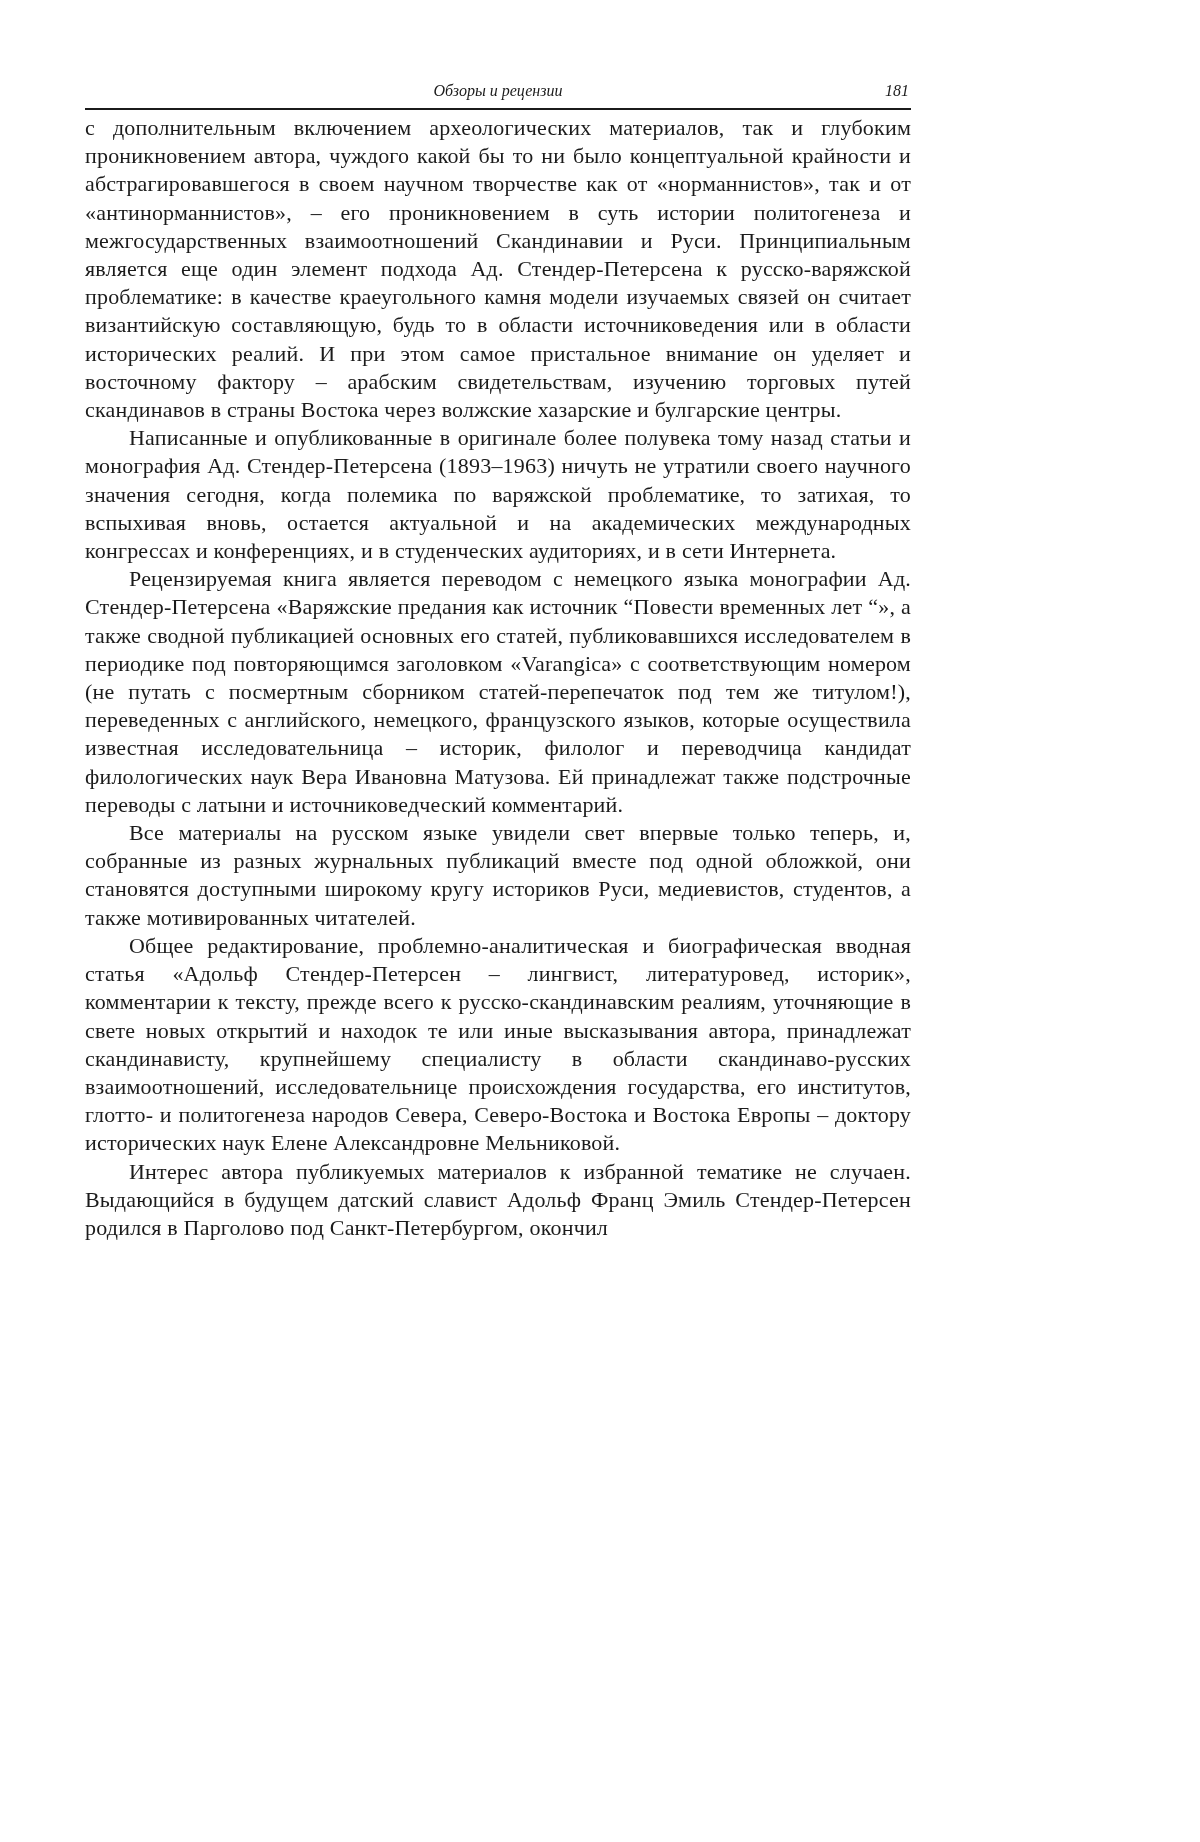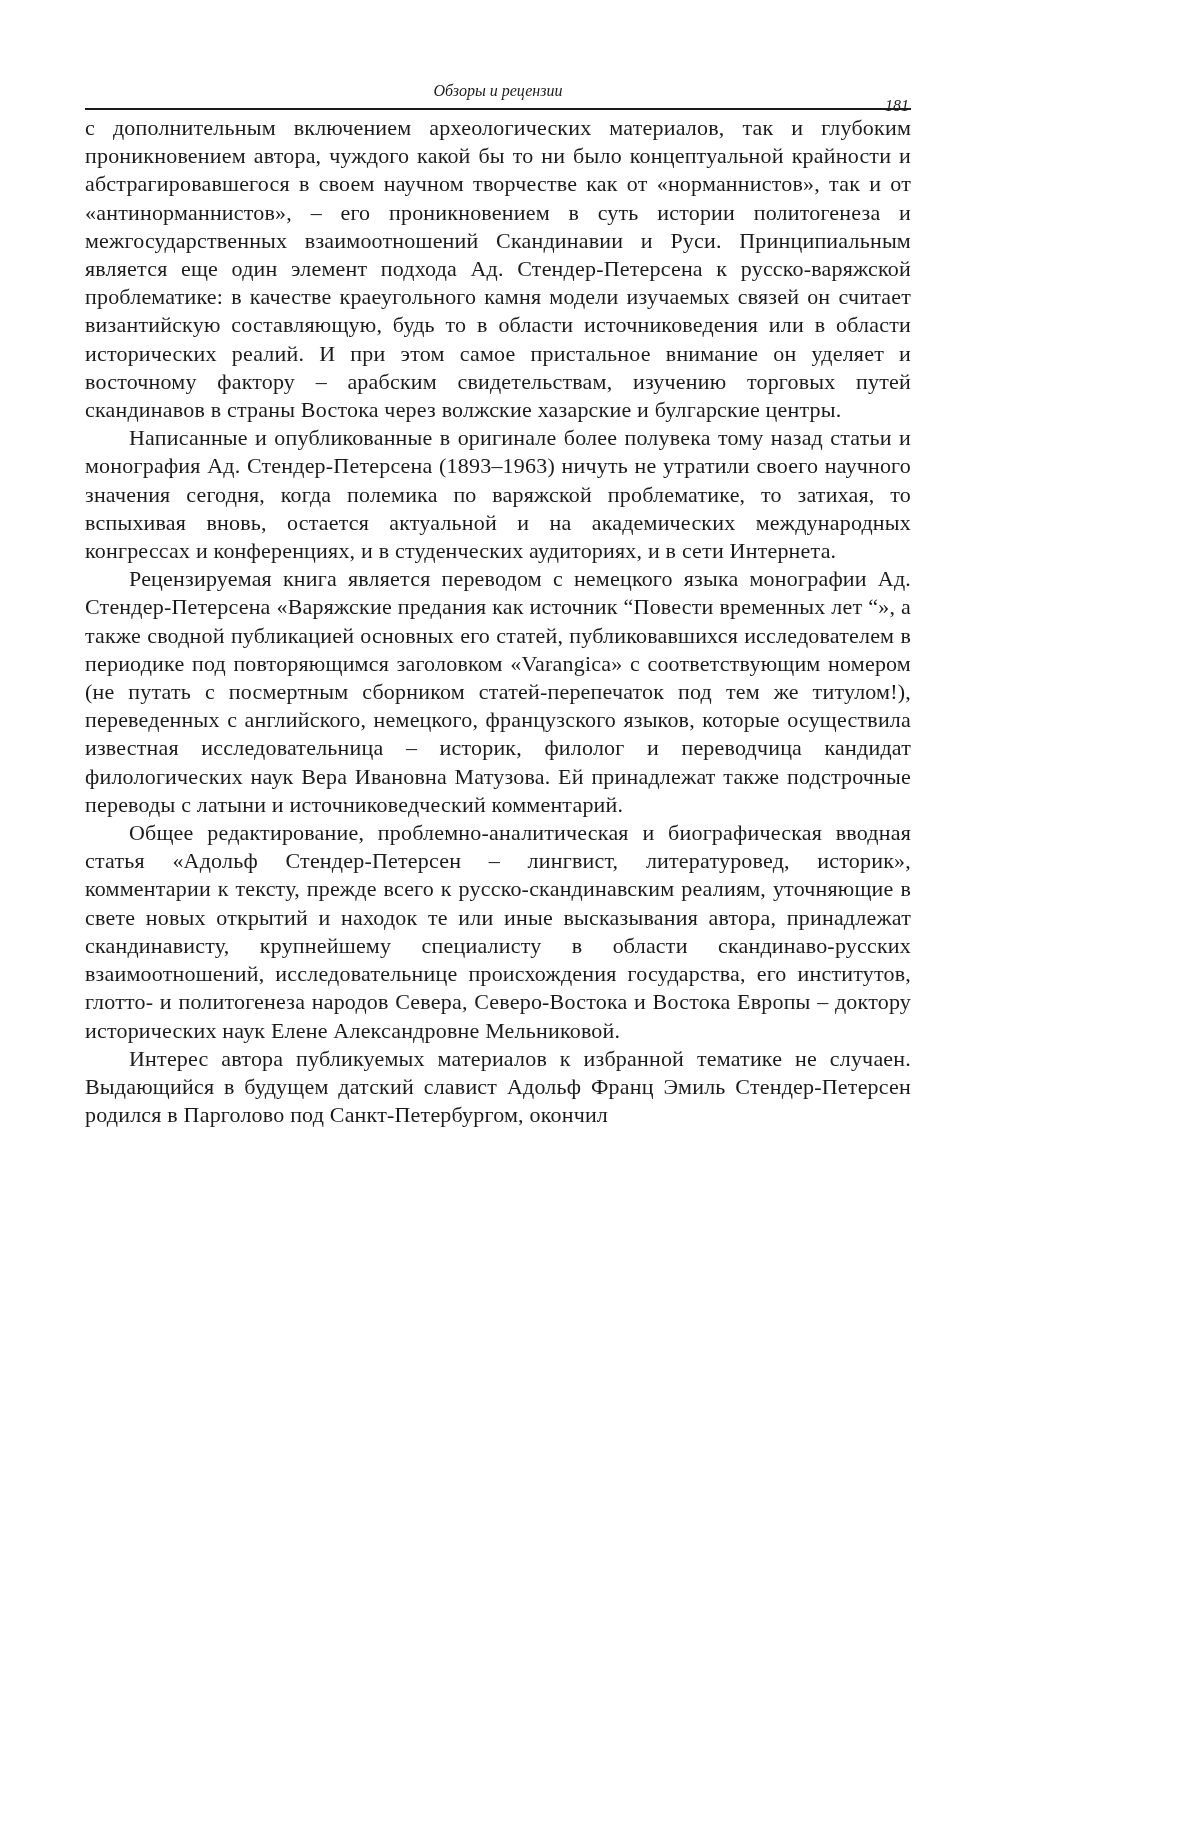--- a/index.html
+++ b/index.html
@@ -33,21 +33,21 @@
   }
   .rh-title {
     position: absolute;
     left: 0;
     right: 0;
     text-align: center;
   }
   .rh-page {
     position: absolute;
     right: 2px;
-    top: 15px;
+    top: 0;
   }
   .body-text {
     font-size: 22px;
     line-height: 28.2px;
     text-align: justify;
     letter-spacing: 0.2px;
   }
   .para {
     margin: 0;
     text-indent: 44px;
@@ -64,18 +64,19 @@
 
     <div class="running-head">
       <span class="rh-title">Обзоры и рецензии</span>
       <span class="rh-page">181</span>
     </div>
 
     <div class="body-text">
       <p class="para no-indent">с дополнительным включением археологических материалов, так и глубоким проникновением автора, чуждого какой бы то ни было концептуальной крайности и абстрагировавшегося в своем научном творчестве как от «норманнистов», так и от «антинорманнистов», – его проникновением в суть истории политогенеза и межгосударственных взаимоотношений Скандинавии и Руси. Принципиальным является еще один элемент подхода Ад. Стендер-Петерсена к русско-варяжской проблематике: в качестве краеугольного камня модели изучаемых связей он считает византийскую составляющую, будь то в области источниковедения или в области исторических реалий. И при этом самое пристальное внимание он уделяет и восточному фактору – арабским свидетельствам, изучению торговых путей скандинавов в страны Востока через волжские хазарские и булгарские центры.</p>
       <p class="para">Написанные и опубликованные в оригинале более полувека тому назад статьи и монография Ад. Стендер-Петерсена (1893–1963) ничуть не утратили своего научного значения сегодня, когда полемика по варяжской проблематике, то затихая, то вспыхивая вновь, остается актуальной и на академических международных конгрессах и конференциях, и в студенческих аудиториях, и в сети Интернета.</p>
       <p class="para">Рецензируемая книга является переводом с немецкого языка монографии Ад. Стендер-Петерсена «Варяжские предания как источник “Повести временных лет “», а также сводной публикацией основных его статей, публиковавшихся исследователем в периодике под повторяющимся заголовком «Varangica» с соответствующим номером (не путать с посмертным сборником статей-перепечаток под тем же титулом!), переведенных с английского, немецкого, французского языков, которые осуществила известная исследовательница – историк, филолог и переводчица кандидат филологических наук Вера Ивановна Матузова. Ей принадлежат также подстрочные переводы с латыни и источниковедческий комментарий.</p>
+      <p class="para">Все материалы на русском языке увидели свет впервые только теперь, и, собранные из разных журнальных публикаций вместе под одной обложкой, они становятся доступными широкому кругу историков Руси, медиевистов, студентов, а также мотивированных читателей.</p>
       <p class="para">Общее редактирование, проблемно-аналитическая и биографическая вводная статья «Адольф Стендер-Петерсен – лингвист, литературовед, историк», комментарии к тексту, прежде всего к русско-скандинавским реалиям, уточняющие в свете новых открытий и находок те или иные высказывания автора, принадлежат скандинависту, крупнейшему специалисту в области скандинаво-русских взаимоотношений, исследовательнице происхождения государства, его институтов, глотто- и политогенеза народов Севера, Северо-Востока и Востока Европы – доктору исторических наук Елене Александровне Мельниковой.</p>
       <p class="para">Интерес автора публикуемых материалов к избранной тематике не случаен. Выдающийся в будущем датский славист Адольф Франц Эмиль Стендер-Петерсен родился в Парголово под Санкт-Петербургом, окончил</p>
     </div>
 
   </div>
 </div>
 
 </body></html>

